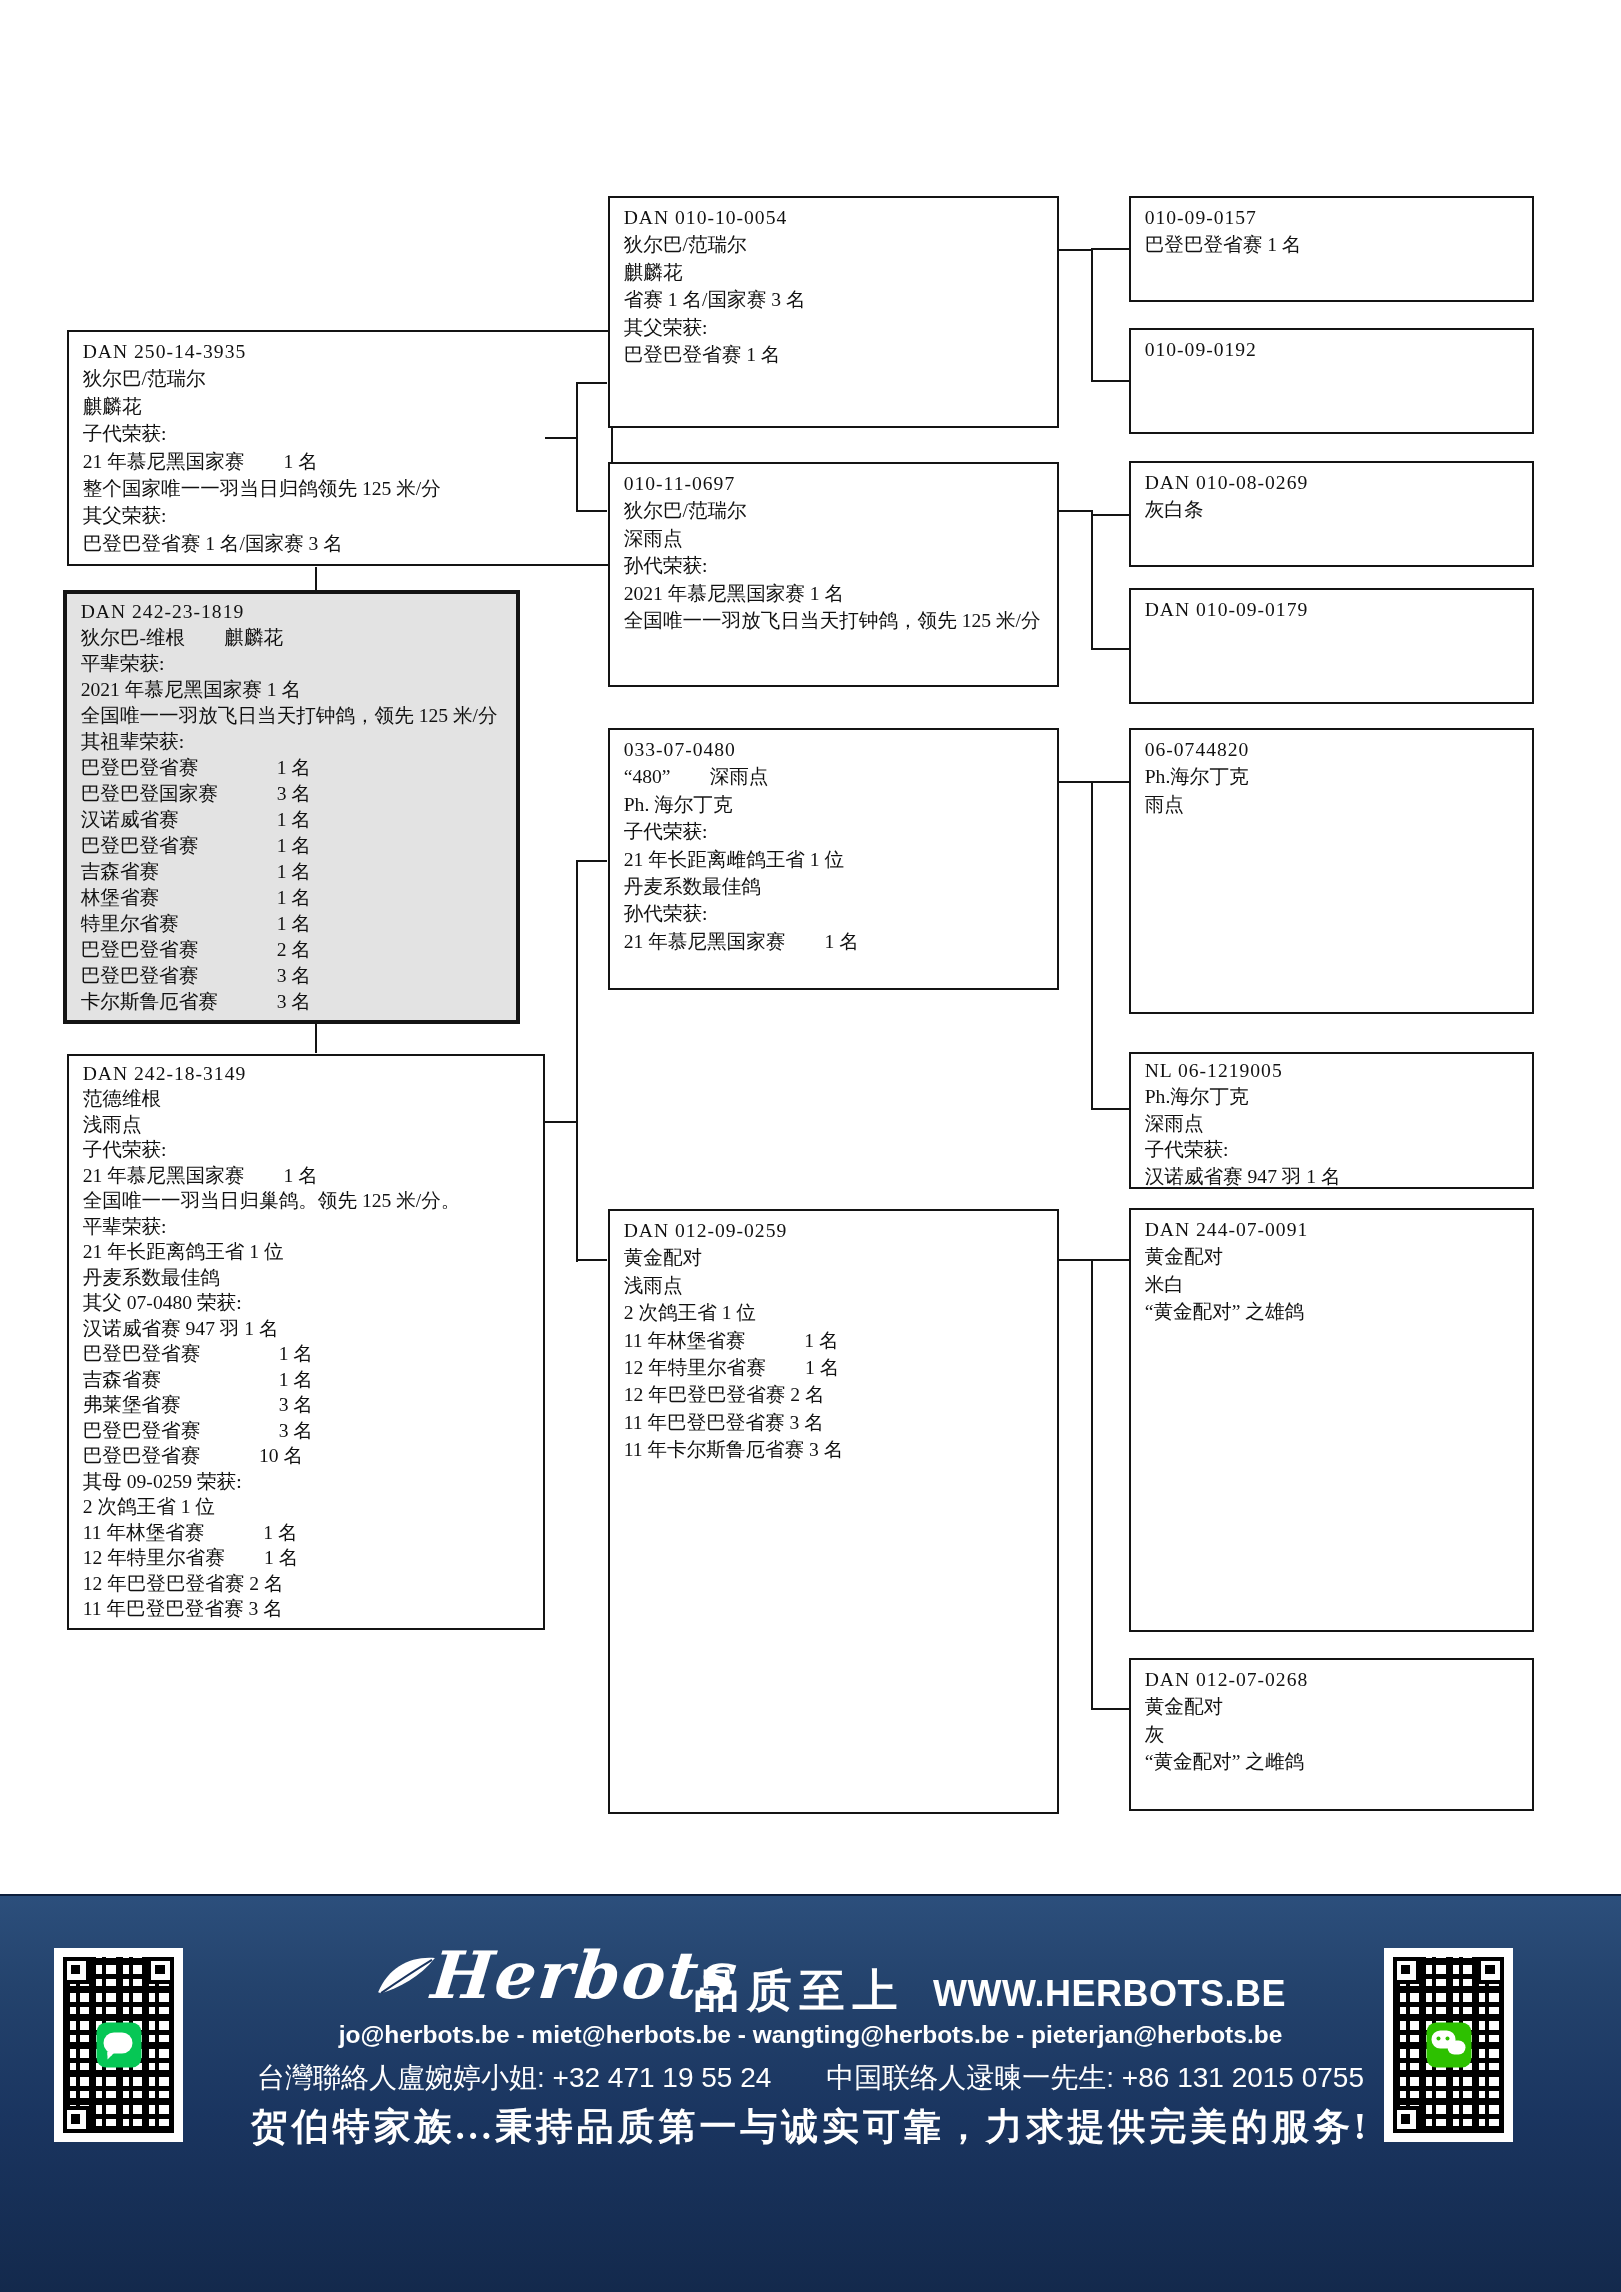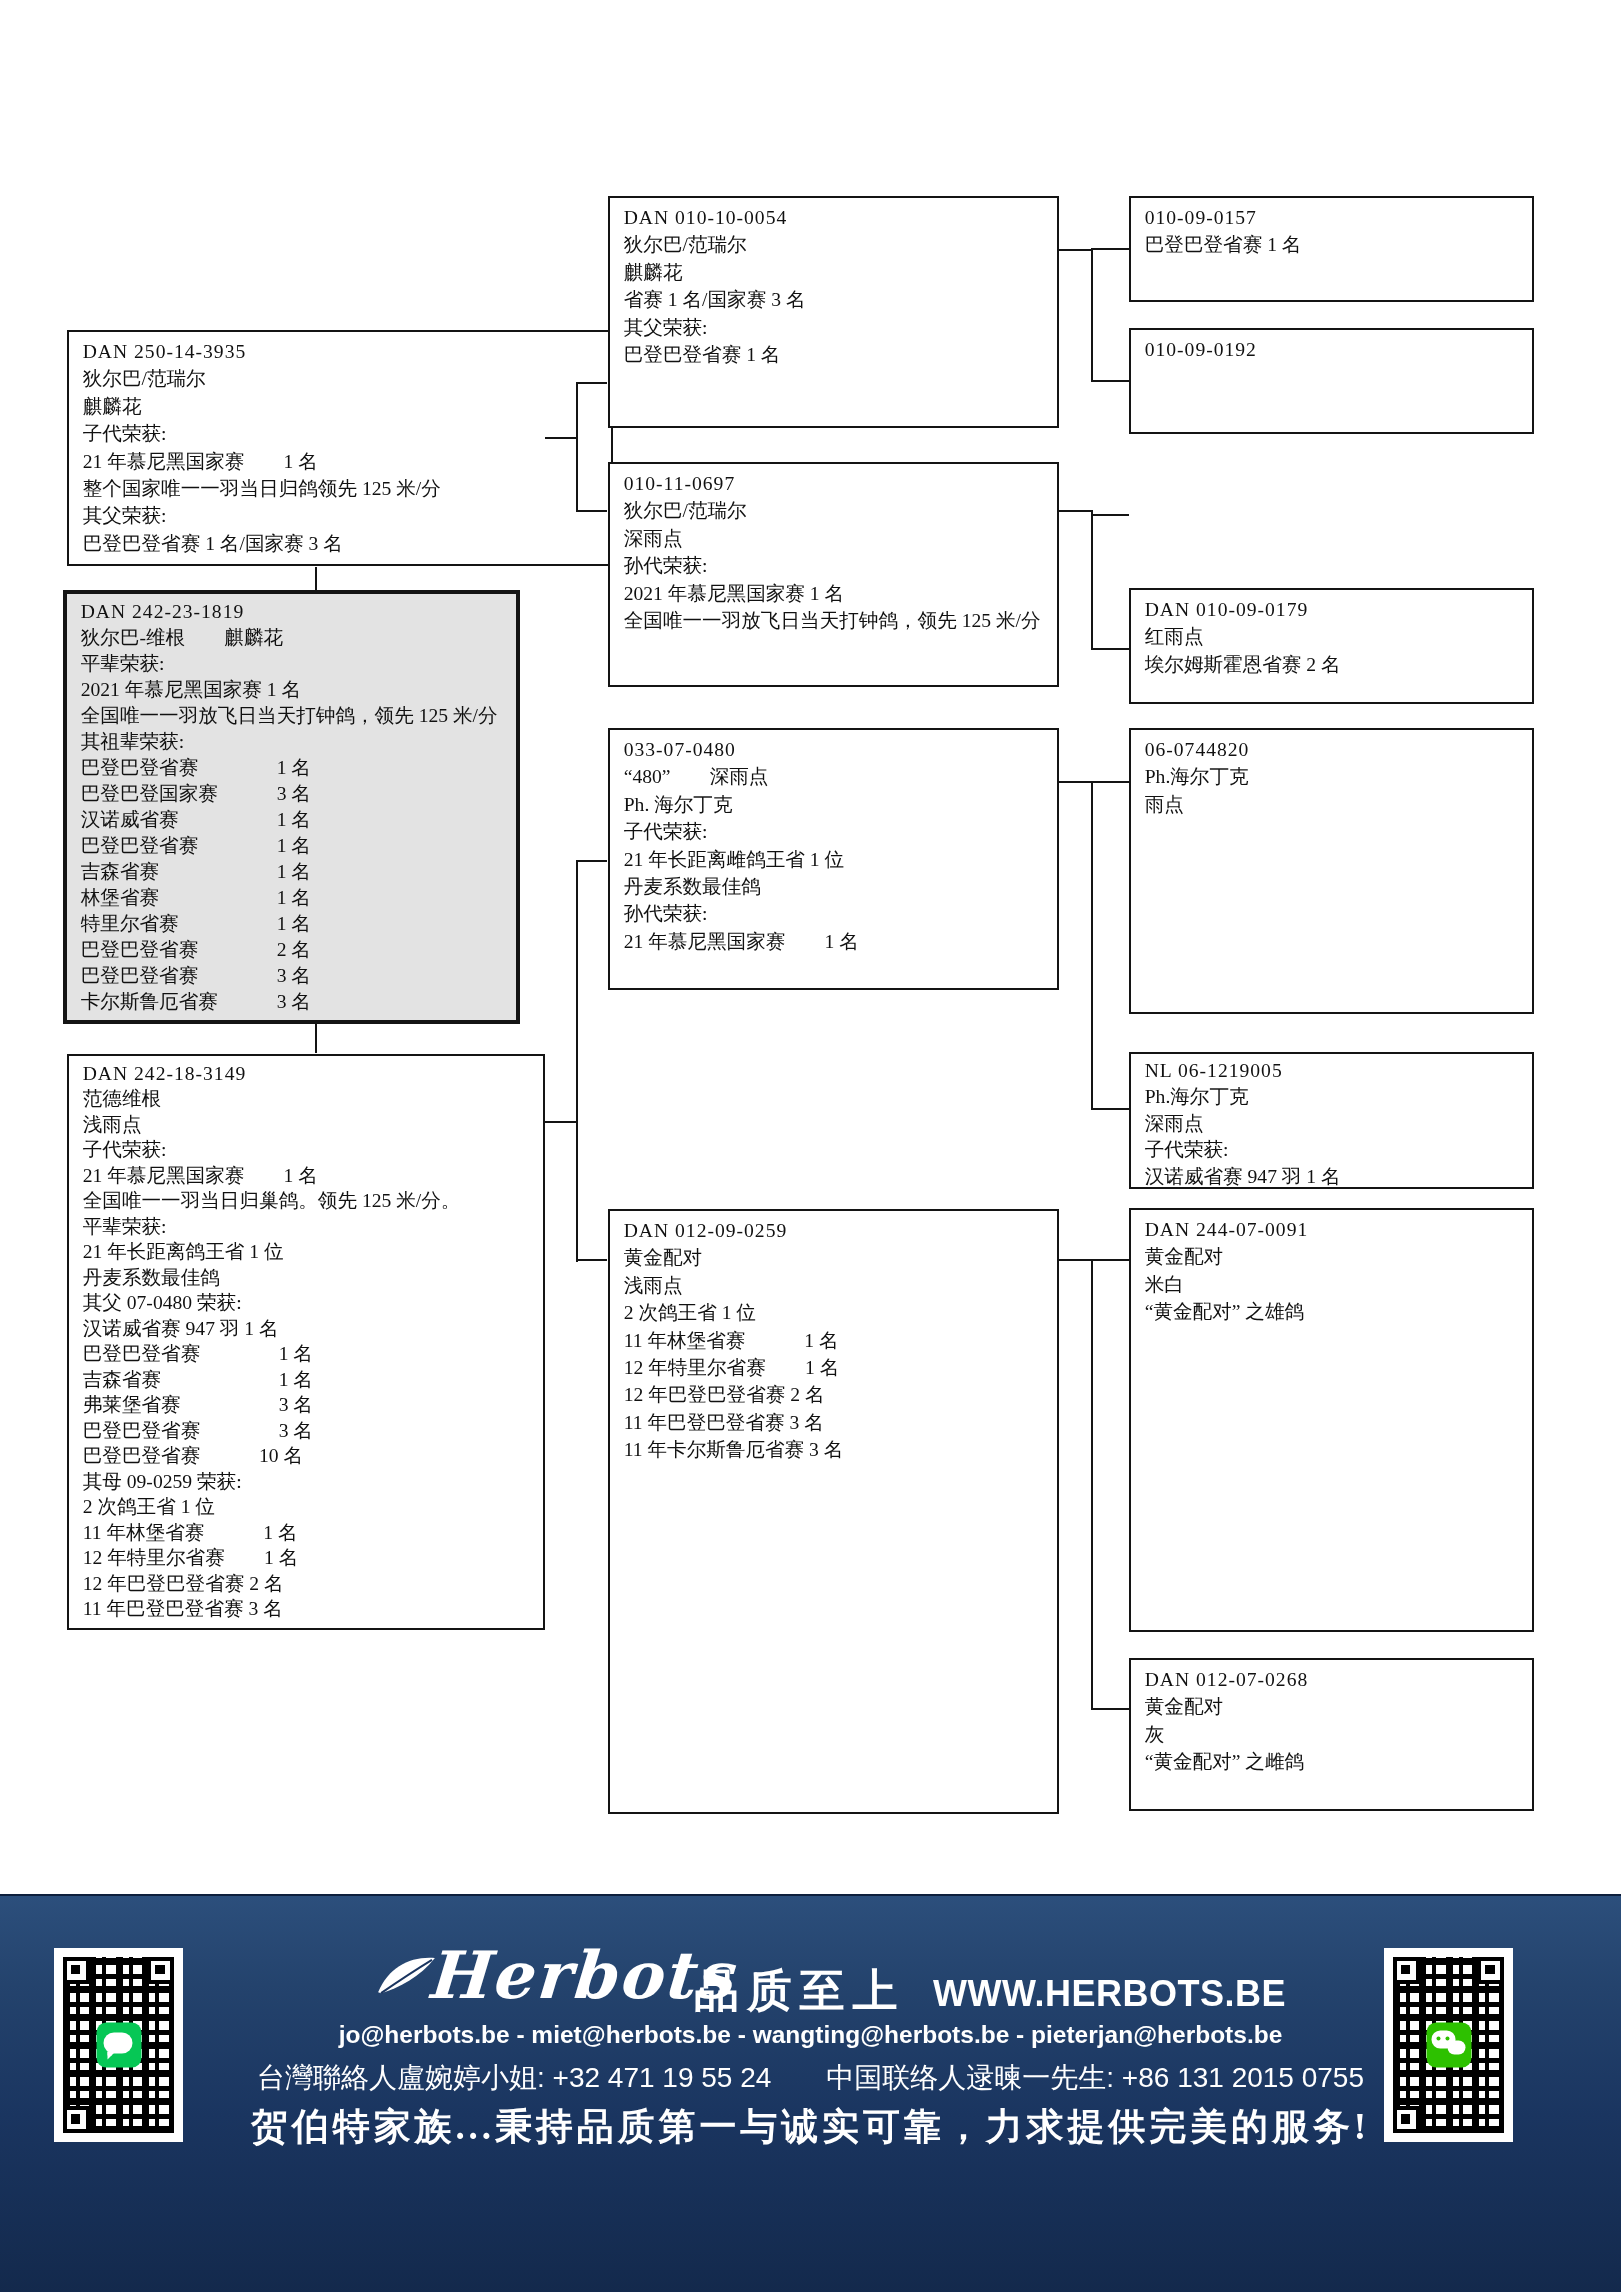--- a/index.html
+++ b/index.html
@@ -179,26 +179,28 @@
   <div class="pbox" id="b-gg1">
     <div class="ring">010-09-0157</div>
     <div>
         <div class="line">巴登巴登省赛 1 名</div>
       </div>
   </div>
   <div class="pbox" id="b-gg2">
     <div class="ring">010-09-0192</div>
     <div></div>
   </div>
+  <div class="pbox" id="b-gg3">
+    <div class="ring">DAN 010-08-0269</div>
+    <div>
+        <div class="line">灰白条</div>
+      </div>
+  </div>
   <div class="pbox" id="b-gg4">
     <div class="ring">DAN 010-09-0179</div>
-    <div>
-        <div class="line">红雨点</div>
-        <div class="line">埃尔姆斯霍恩省赛 2 名</div>
-      </div>
   </div>
   <div class="pbox" id="b-gg5">
     <div class="ring">06-0744820</div>
     <div>
         <div class="line">Ph.海尔丁克</div>
         <div class="line">雨点</div>
       </div>
   </div>
   <div class="pbox" id="b-gg6">
     <div class="ring">NL 06-1219005</div>

